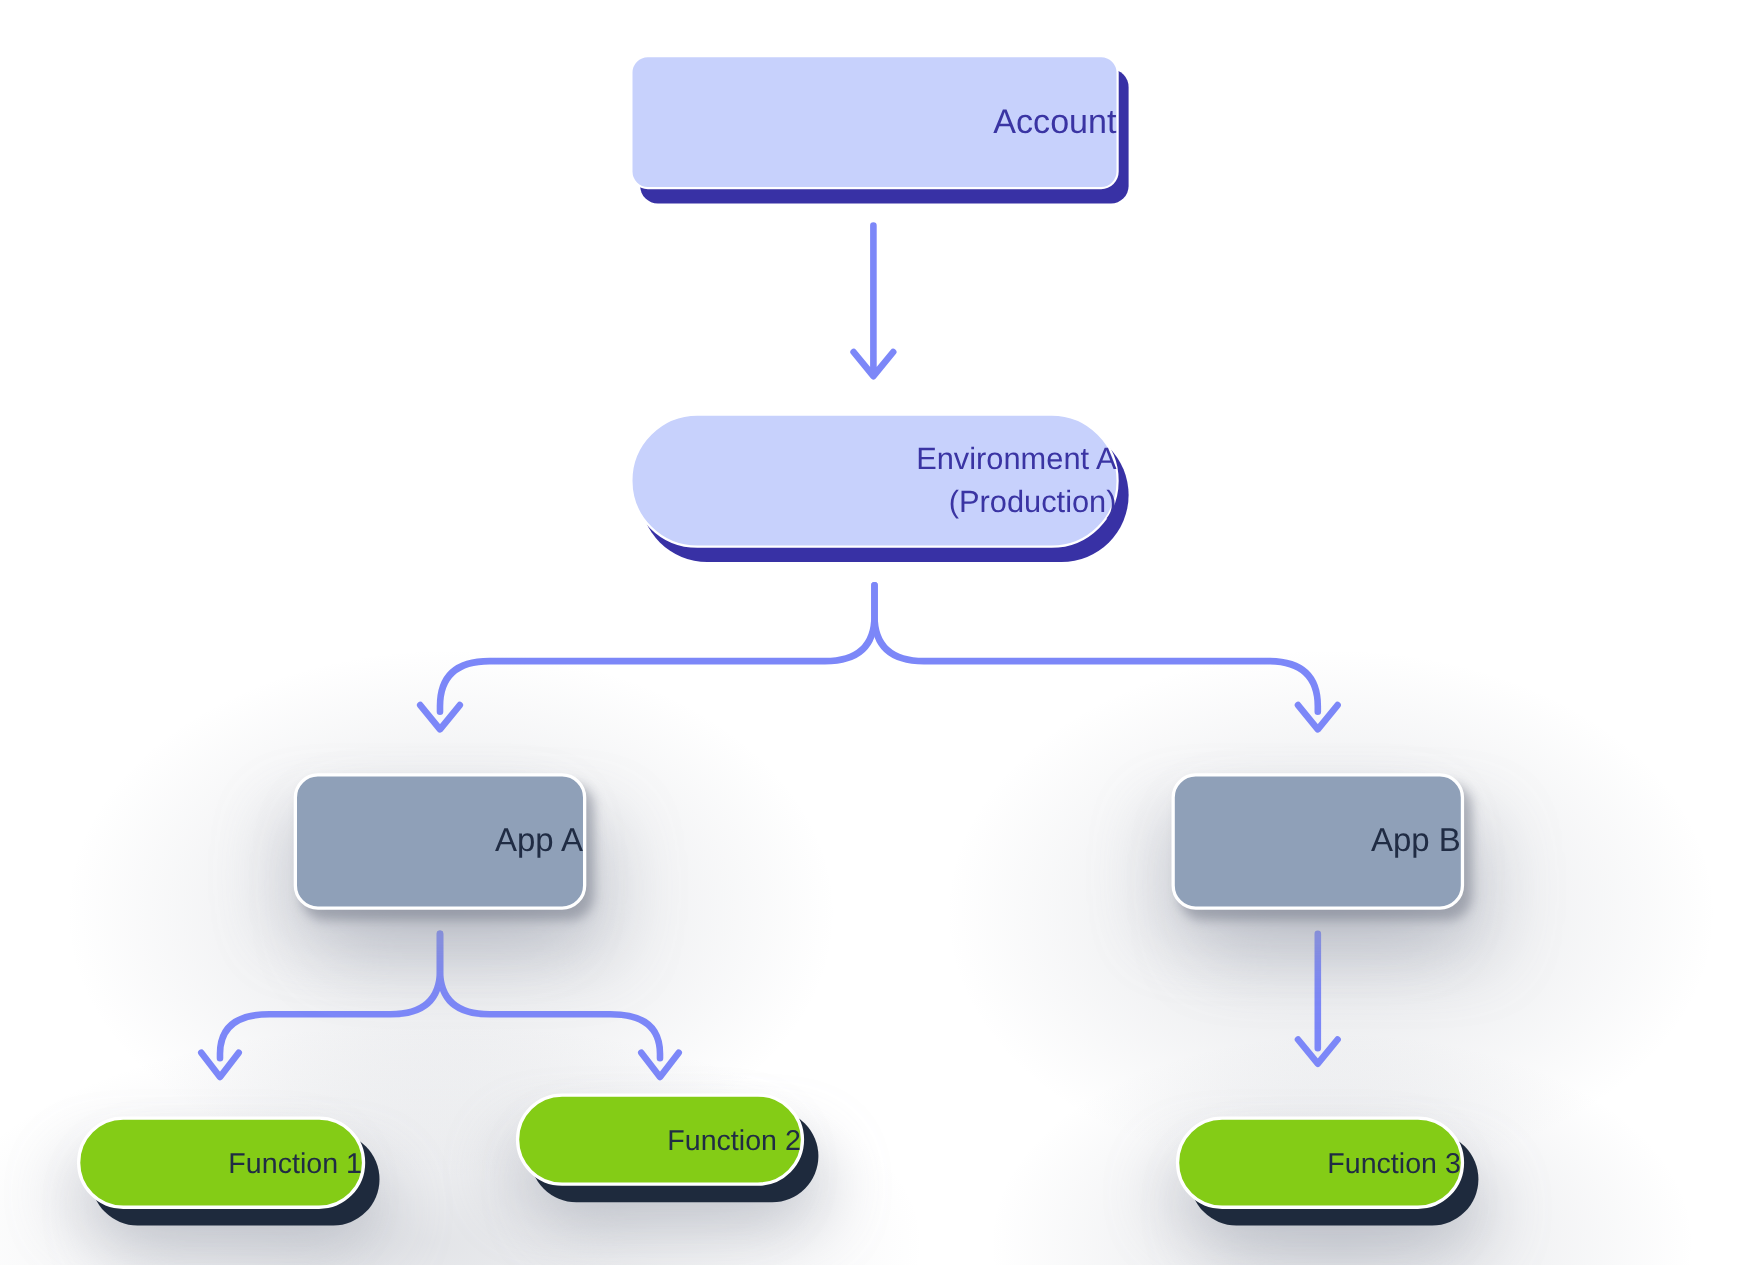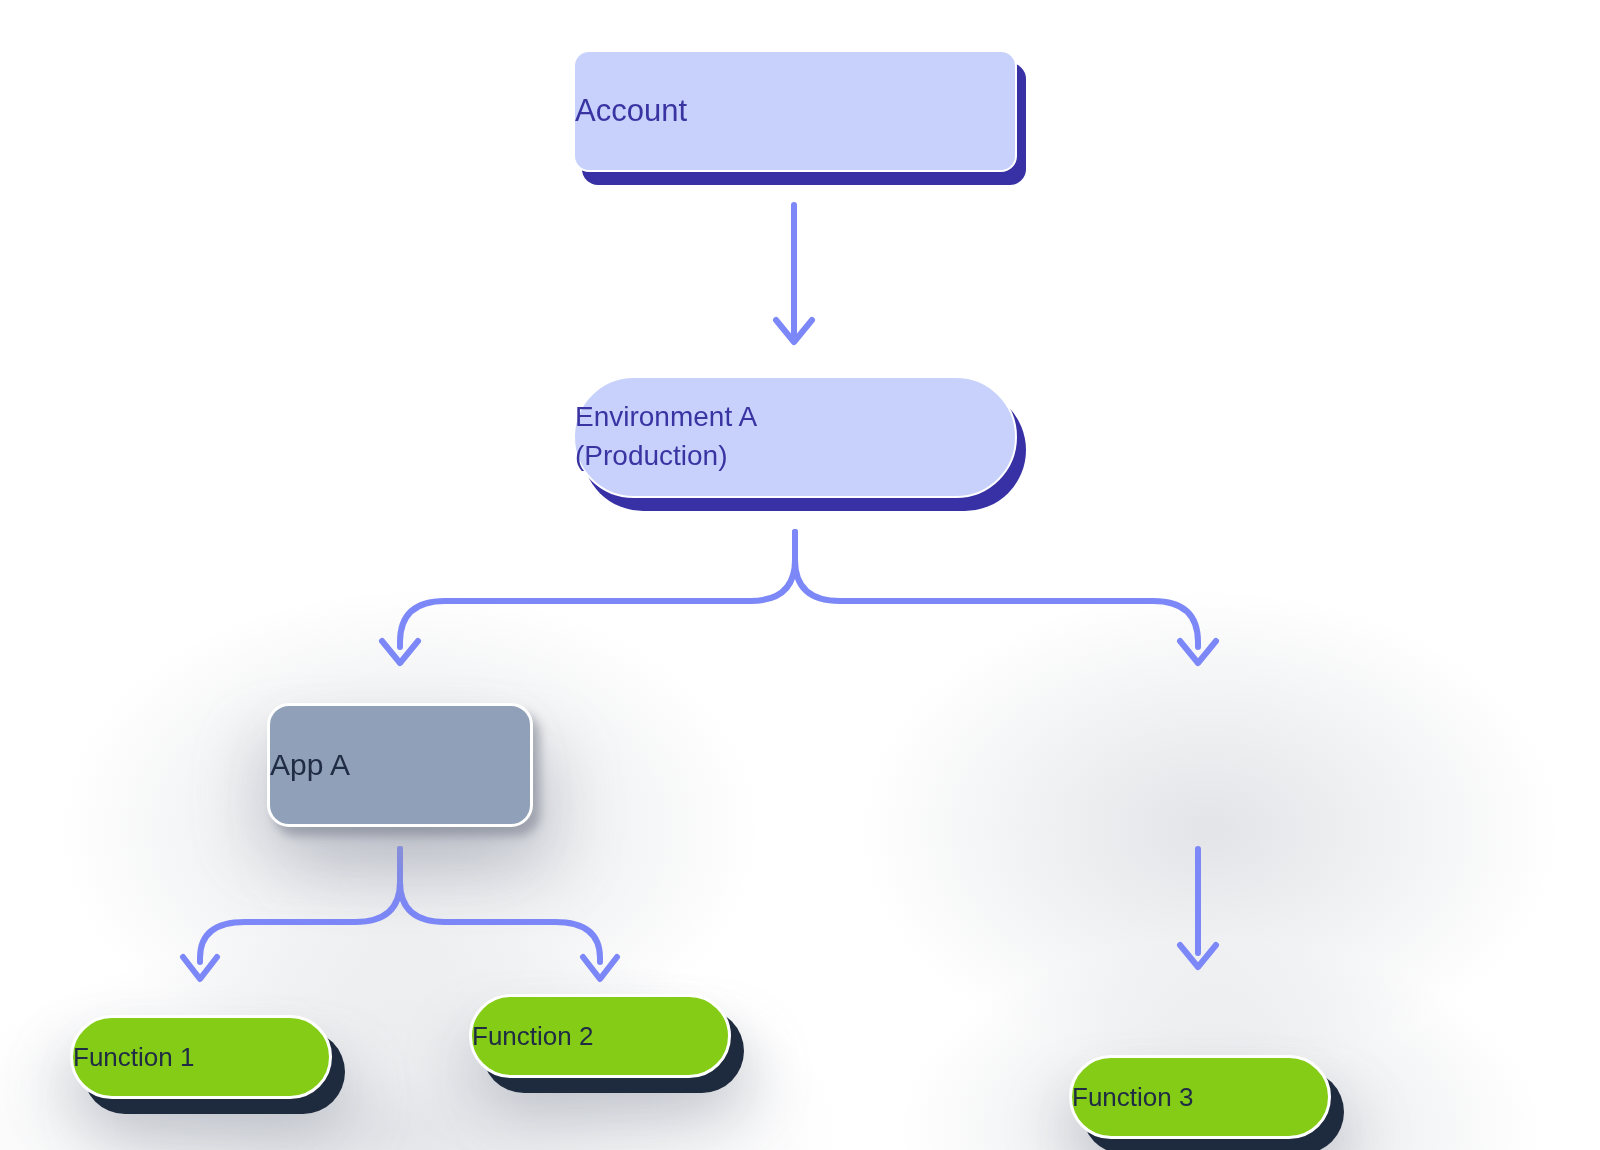--- a/index.html
+++ b/index.html
@@ -26,21 +26,21 @@
     fill: none;
     stroke: #7c87f8;
     stroke-width: 6;
     stroke-linecap: round;
     stroke-linejoin: round;
   }
   .node {
     position: absolute;
     display: flex;
     flex-direction: column;
-    align-items: flex-start;
+    align-items: flex-end;
     justify-content: center;
     text-align: center;
     box-sizing: border-box;
     user-select: none;
   }
   .node-lavender {
     background: #c7d1fc;
     border: 2px solid #ffffff;
     color: #3a34a3;
     box-shadow: 9px 13px 0 #3831a5;
@@ -83,21 +83,21 @@
     border-radius: 999px;
     font-size: 26px;
     font-weight: 500;
     box-shadow:
       13px 15px 0 #1e2a3d,
       24px 42px 55px rgba(150,155,168,0.38),
       -18px 28px 50px rgba(158,163,175,0.25);
   }
   .node-fn-1 { left: 70px;   top: 1015px; }
   .node-fn-2 { left: 469px;  top: 994px; }
-  .node-fn-3 { left: 1069px; top: 1015px; margin-top: 40px; }
+  .node-fn-3 { left: 1069px; top: 1015px; }
 </style>
 </head>
 <body>
 
 <div class="canvas">
 
   <div class="glow" style="left:60px;  top:590px;  width:700px; height:480px;"></div>
   <div class="glow" style="left:860px; top:590px;  width:700px; height:480px;"></div>
   <div class="glow" style="left:-60px; top:930px;  width:900px; height:400px;"></div>
   <div class="glow" style="left:900px; top:940px;  width:640px; height:380px;"></div>
@@ -123,20 +123,23 @@
 
   <div class="node node-lavender node-environment">
     <span>Environment A</span>
     <span>(Production)</span>
   </div>
 
   <div class="node node-slate-rect node-app-a">
     <span>App A</span>
   </div>
 
+  <div class="node node-slate-rect node-app-b">
+    <span>App B</span>
+  </div>
 
   <div class="node node-slate-pill node-fn-1">
     <span>Function 1</span>
   </div>
 
   <div class="node node-slate-pill node-fn-2">
     <span>Function 2</span>
   </div>
 
   <div class="node node-slate-pill node-fn-3">

